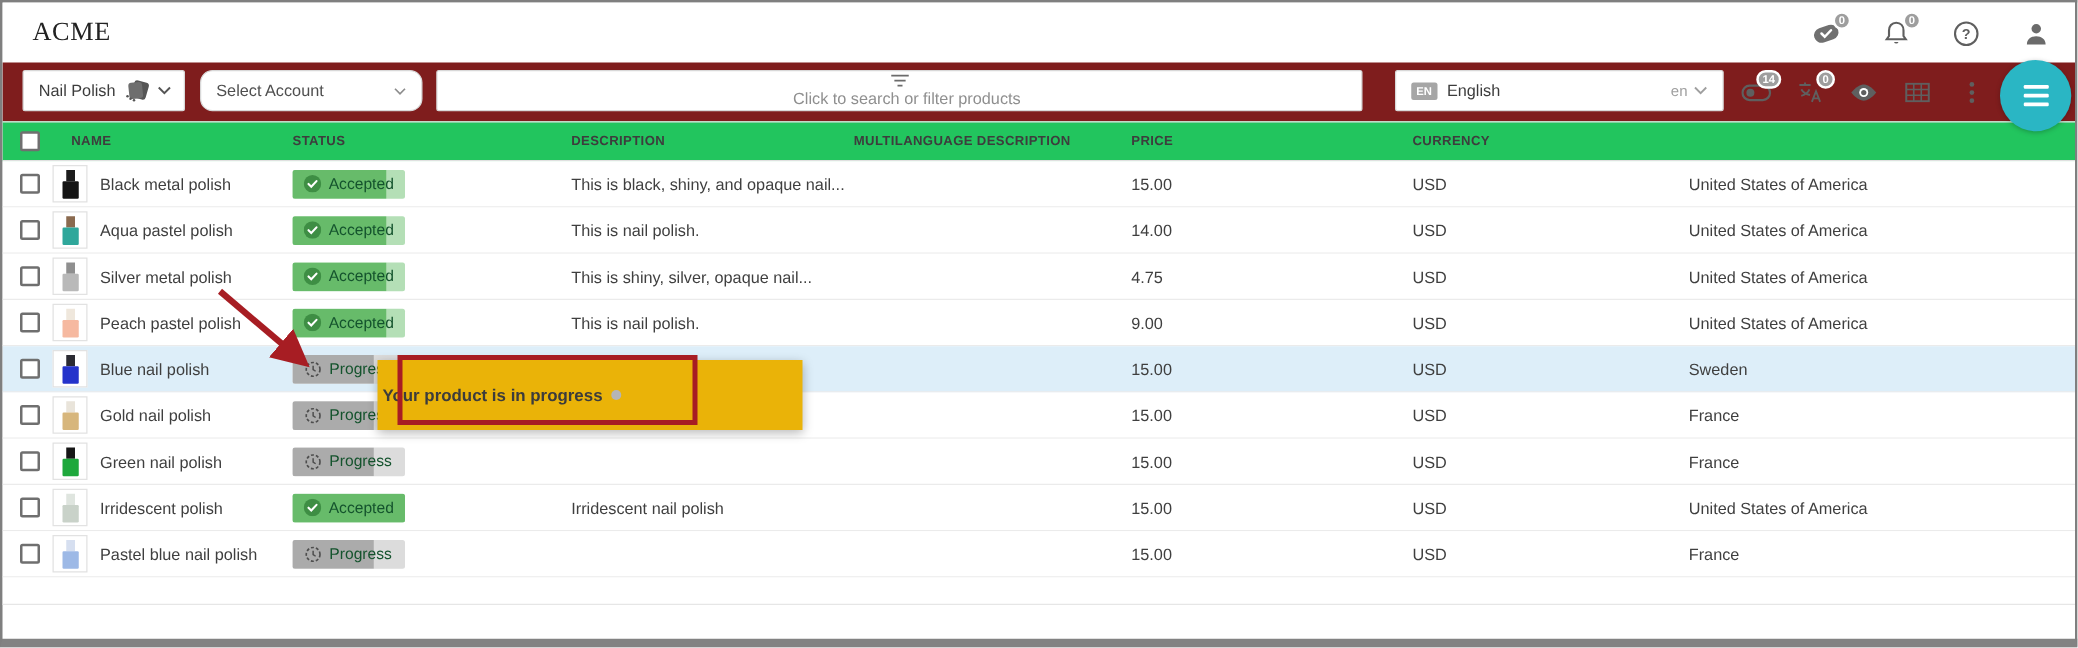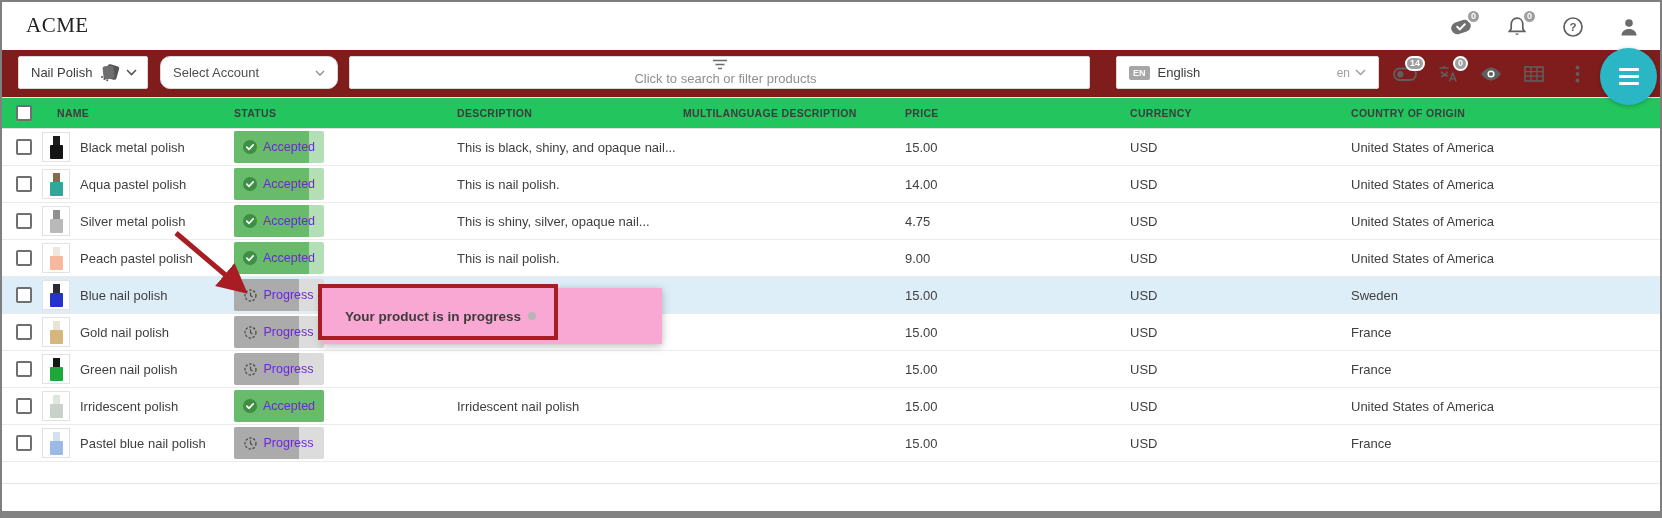--- a/index.html
+++ b/index.html
@@ -48,32 +48,32 @@
   .c-multi { width:222px; flex:none; }
   .c-price { width:225px; flex:none; }
   .c-curr { width:221px; flex:none; }
   .c-country { flex:1; }
   .tr:not(.header) { font-size:13px; color:#3f3f3f; }
   .checkbox { width:16px; height:16px; border:2px solid #6f6f6f; border-radius:2px; background:#fff; cursor:pointer; }
   .thumb { width:28px; height:30px; border:1px solid #e2e2e2; background:#fff; display:flex; flex-direction:column; align-items:center; justify-content:flex-end; padding-bottom:2px; }
   .thumb .cap { width:7px; height:9px; }
   .thumb .body { width:13px; height:14px; border-radius:1px; }
   
-  .badge { position:relative; width:90px; height:32px; border-radius:2px; overflow:hidden;
-    display:flex; align-items:center; justify-content:center; gap:6px; font-size:12.5px; color:#6d28d9; }
+  .badge { position:relative; width:90px; height:23px; border-radius:2px; overflow:hidden;
+    display:flex; align-items:center; justify-content:center; gap:6px; font-size:12.5px; color:#14532d; }
   .badge .badge-fill { position:absolute; left:0; top:0; bottom:0; z-index:0; }
   .badge.accepted { background:var(--accepted-light,#b4dfb6); }
   .badge.accepted .badge-fill { background:var(--accepted-dark,#67bb6a); }
   .badge.progress { background:var(--progress-light,#dcdcdc); }
   .badge.progress .badge-fill { background:var(--progress-dark,#ababab); }
   .badge svg, .badge span { position:relative; z-index:1; }
   .footer-space { height:22px; border-bottom:1px solid #e6e6e6; background:#fff; }
   
-  .tooltip { position:absolute; left:320px; top:286px; width:340px; height:56px; background:#f9a8d4;
-    box-shadow:0 2px 8px rgba(0,0,0,0.28); z-index:40; display:flex; align-items:center; padding-left:23px; }
+  .tooltip { position:absolute; left:300px; top:286px; width:340px; height:56px; background:#eab308;
+    box-shadow:0 2px 8px rgba(0,0,0,0.28); z-index:40; display:flex; align-items:center; padding-left:4px; }
   .tooltip .txt { font-size:13.5px; font-weight:bold; color:#3c3c3c; }
   .tooltip .dot { display:inline-block; width:8px; height:8px; border-radius:50%; background:#b5b5b5; margin-left:7px; }
   .anno-box { position:absolute; left:316px; top:282px; width:240px; height:56px;
     border:4px solid var(--annotation,#a71d23); z-index:45; pointer-events:none; }
   .anno-arrow { position:absolute; left:0; top:0; z-index:45; pointer-events:none; }
 </style>
 </head>
 <body>
 
 <div class="screen">
@@ -198,21 +198,20 @@
     <div class="tr header">
       <div class="c-check">
           <div class="checkbox"></div>
         </div>
       <div class="c-namehead">NAME</div>
       <div class="c-status">STATUS</div>
       <div class="c-desc">DESCRIPTION</div>
       <div class="c-multi">MULTILANGUAGE DESCRIPTION</div>
       <div class="c-price">PRICE</div>
       <div class="c-curr">CURRENCY</div>
-      <div class="c-country">COUNTRY OF ORIGIN</div>
     </div>
     <div id="table-body">
         <div class="tr">
       <div class="c-check">
             <div class="checkbox"></div>
           </div>
       <div class="c-thumb">
         <div class="thumb">
           <div class="cap" style="background: rgb(28, 28, 28);"></div>
           <div class="body" style="background: rgb(20, 20, 20);"></div>

